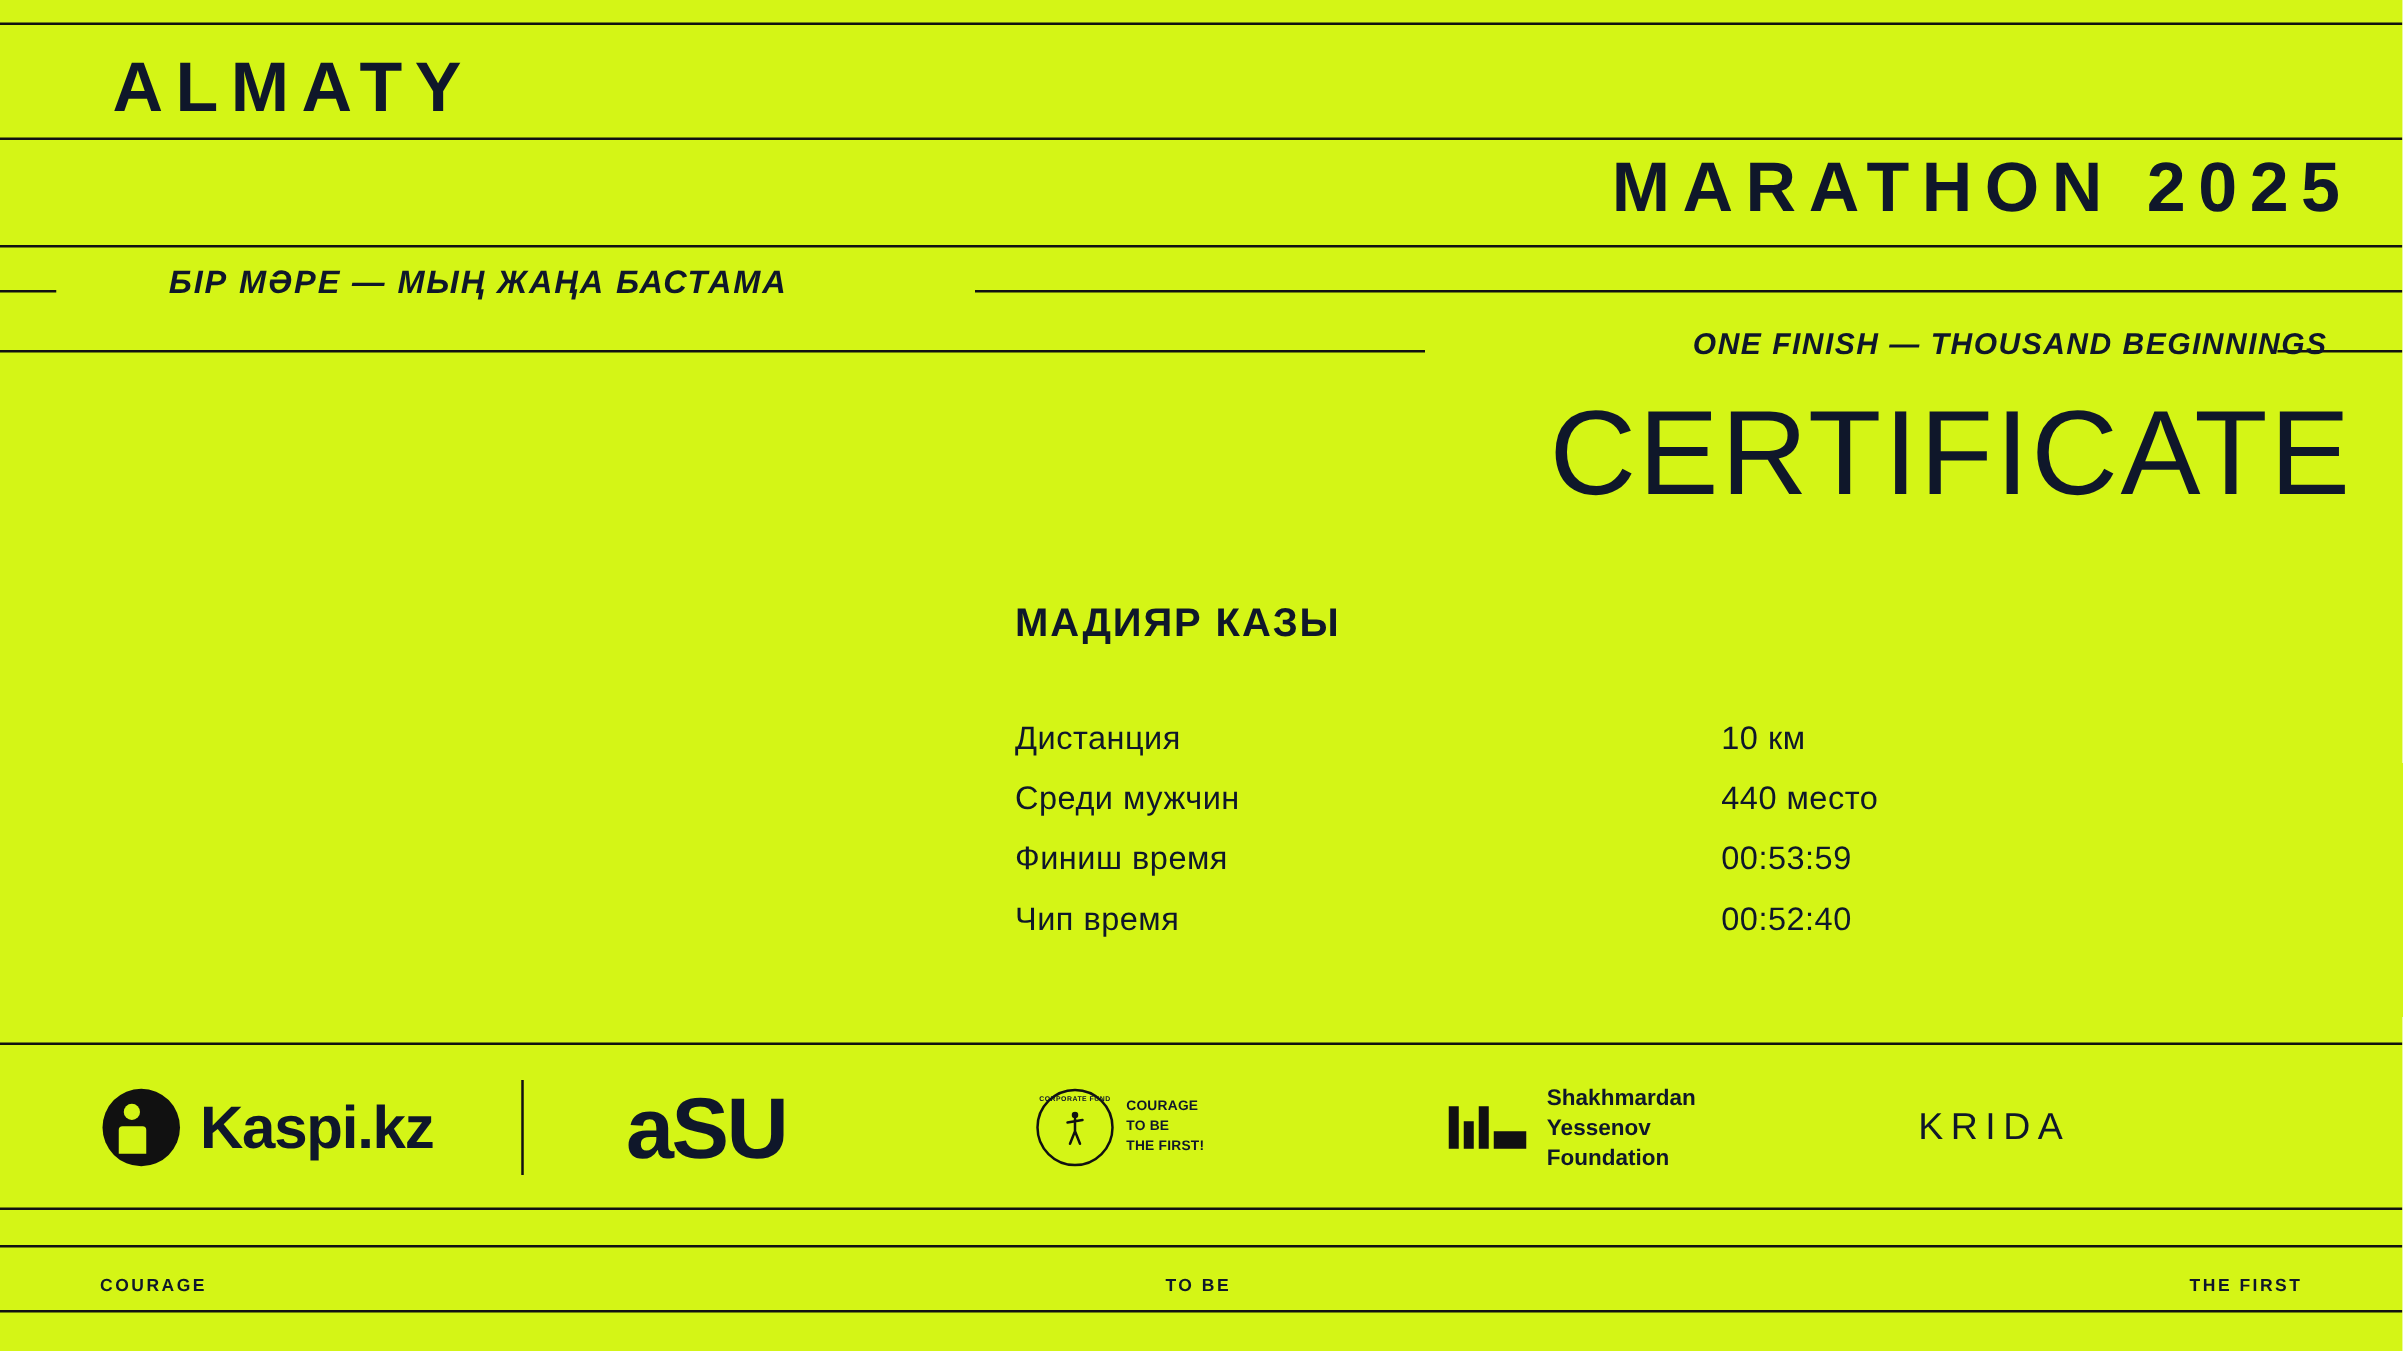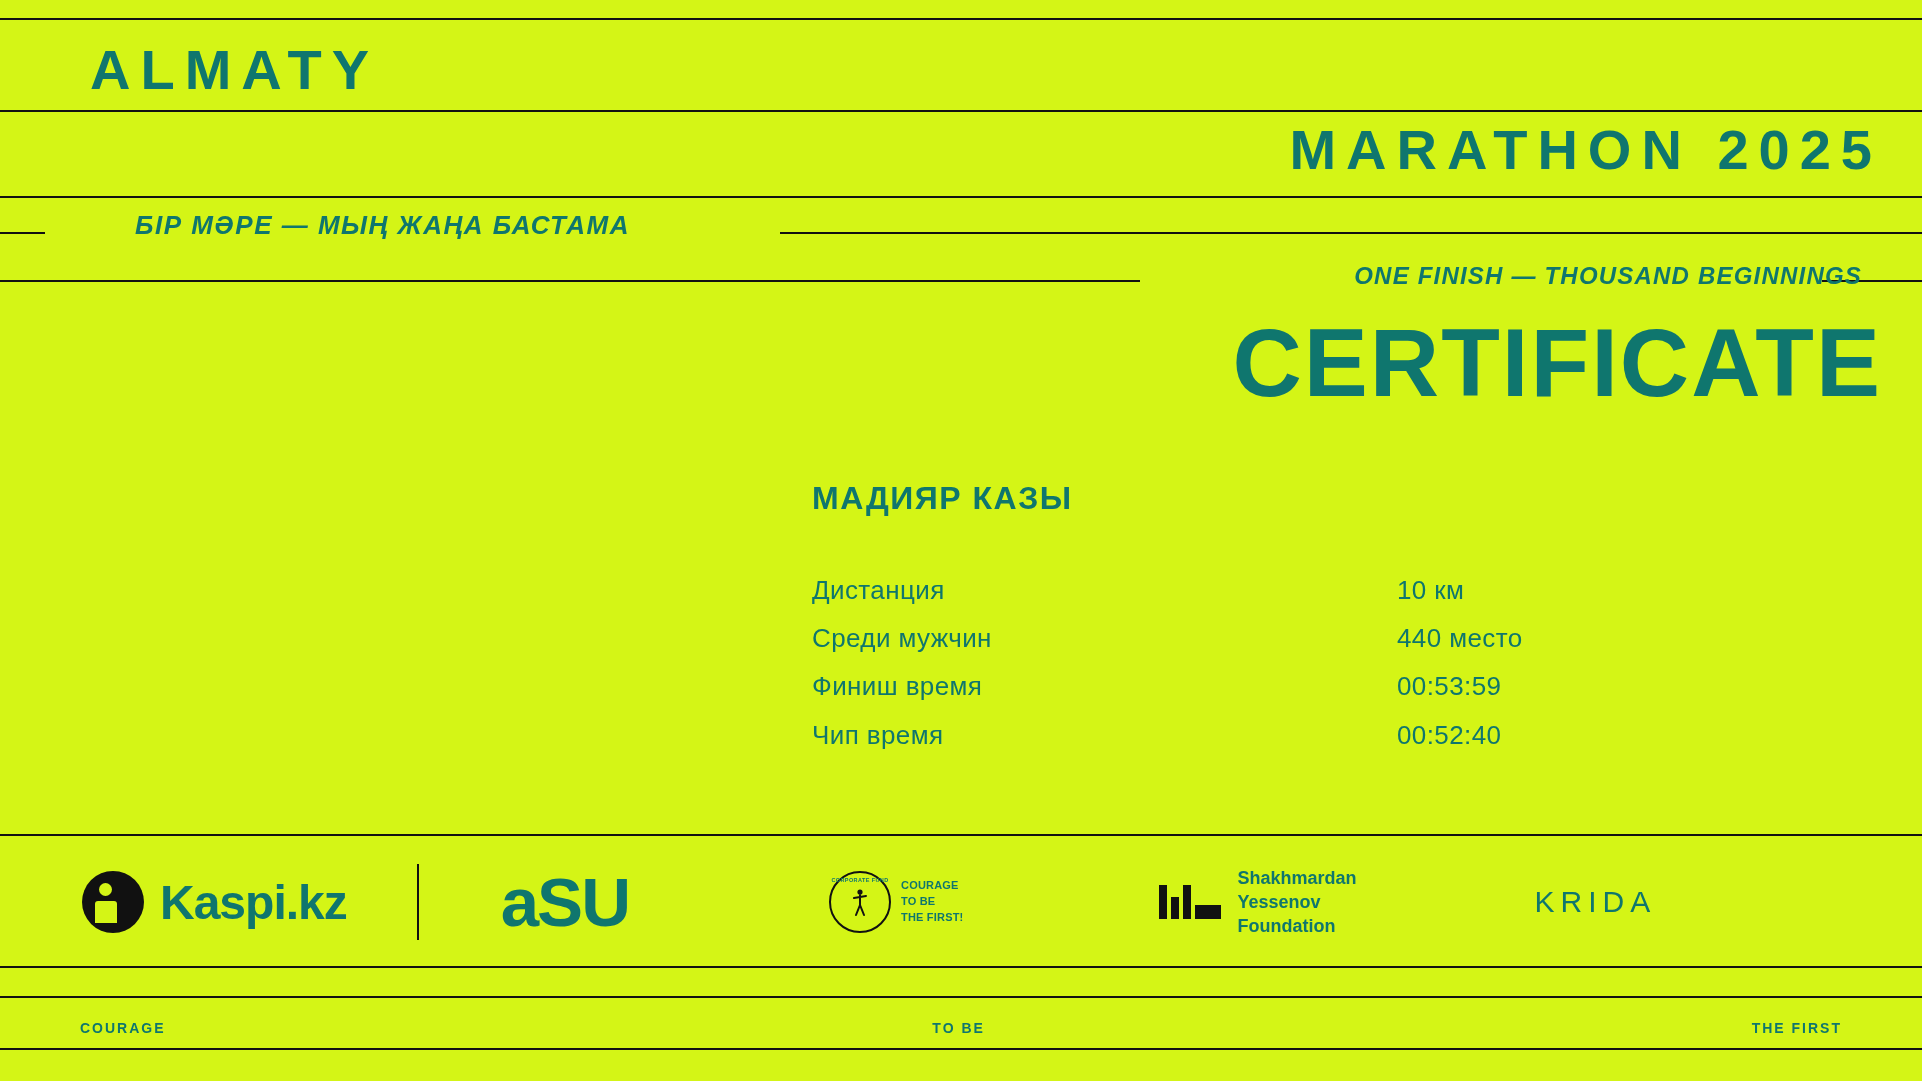--- a/index.html
+++ b/index.html
@@ -9,21 +9,21 @@
   }
   body {
     font-family: "Liberation Sans", sans-serif;
   }
   .cert {
     position: relative;
     width: 1922px;
     height: 1081px;
     background: #d4f516;
     overflow: hidden;
-    color: #0f766e;
+    color: #0f172a;
   }
   
   .hrule {
     position: absolute;
     left: 0;
     width: 1922px;
     height: 2px;
     background: #111111;
   }
   .hrule.partial {
@@ -71,21 +71,21 @@
     line-height: 1;
     text-align: right;
   }
 
   
   .certificate-title {
     position: absolute;
     right: 40px;
     top: 310px;
     font-size: 96px;
-    font-weight: 700;
+    font-weight: 400;
     letter-spacing: 2px;
     line-height: 1.1;
     text-align: right;
   }
 
   
   .participant {
     position: absolute;
     left: 812px;
     top: 482px;
@@ -99,21 +99,20 @@
   .results {
     position: absolute;
     left: 812px;
     top: 575px;
     width: 870px;
   }
   .result-row {
     display: flex;
     align-items: baseline;
     margin-bottom: 17px;
-    gap: 20px;
   }
   .result-label {
     width: 565px;
     font-size: 26px;
     line-height: 1.2;
     letter-spacing: 0.4px;
   }
   .result-value {
     font-size: 26px;
     line-height: 1.2;

